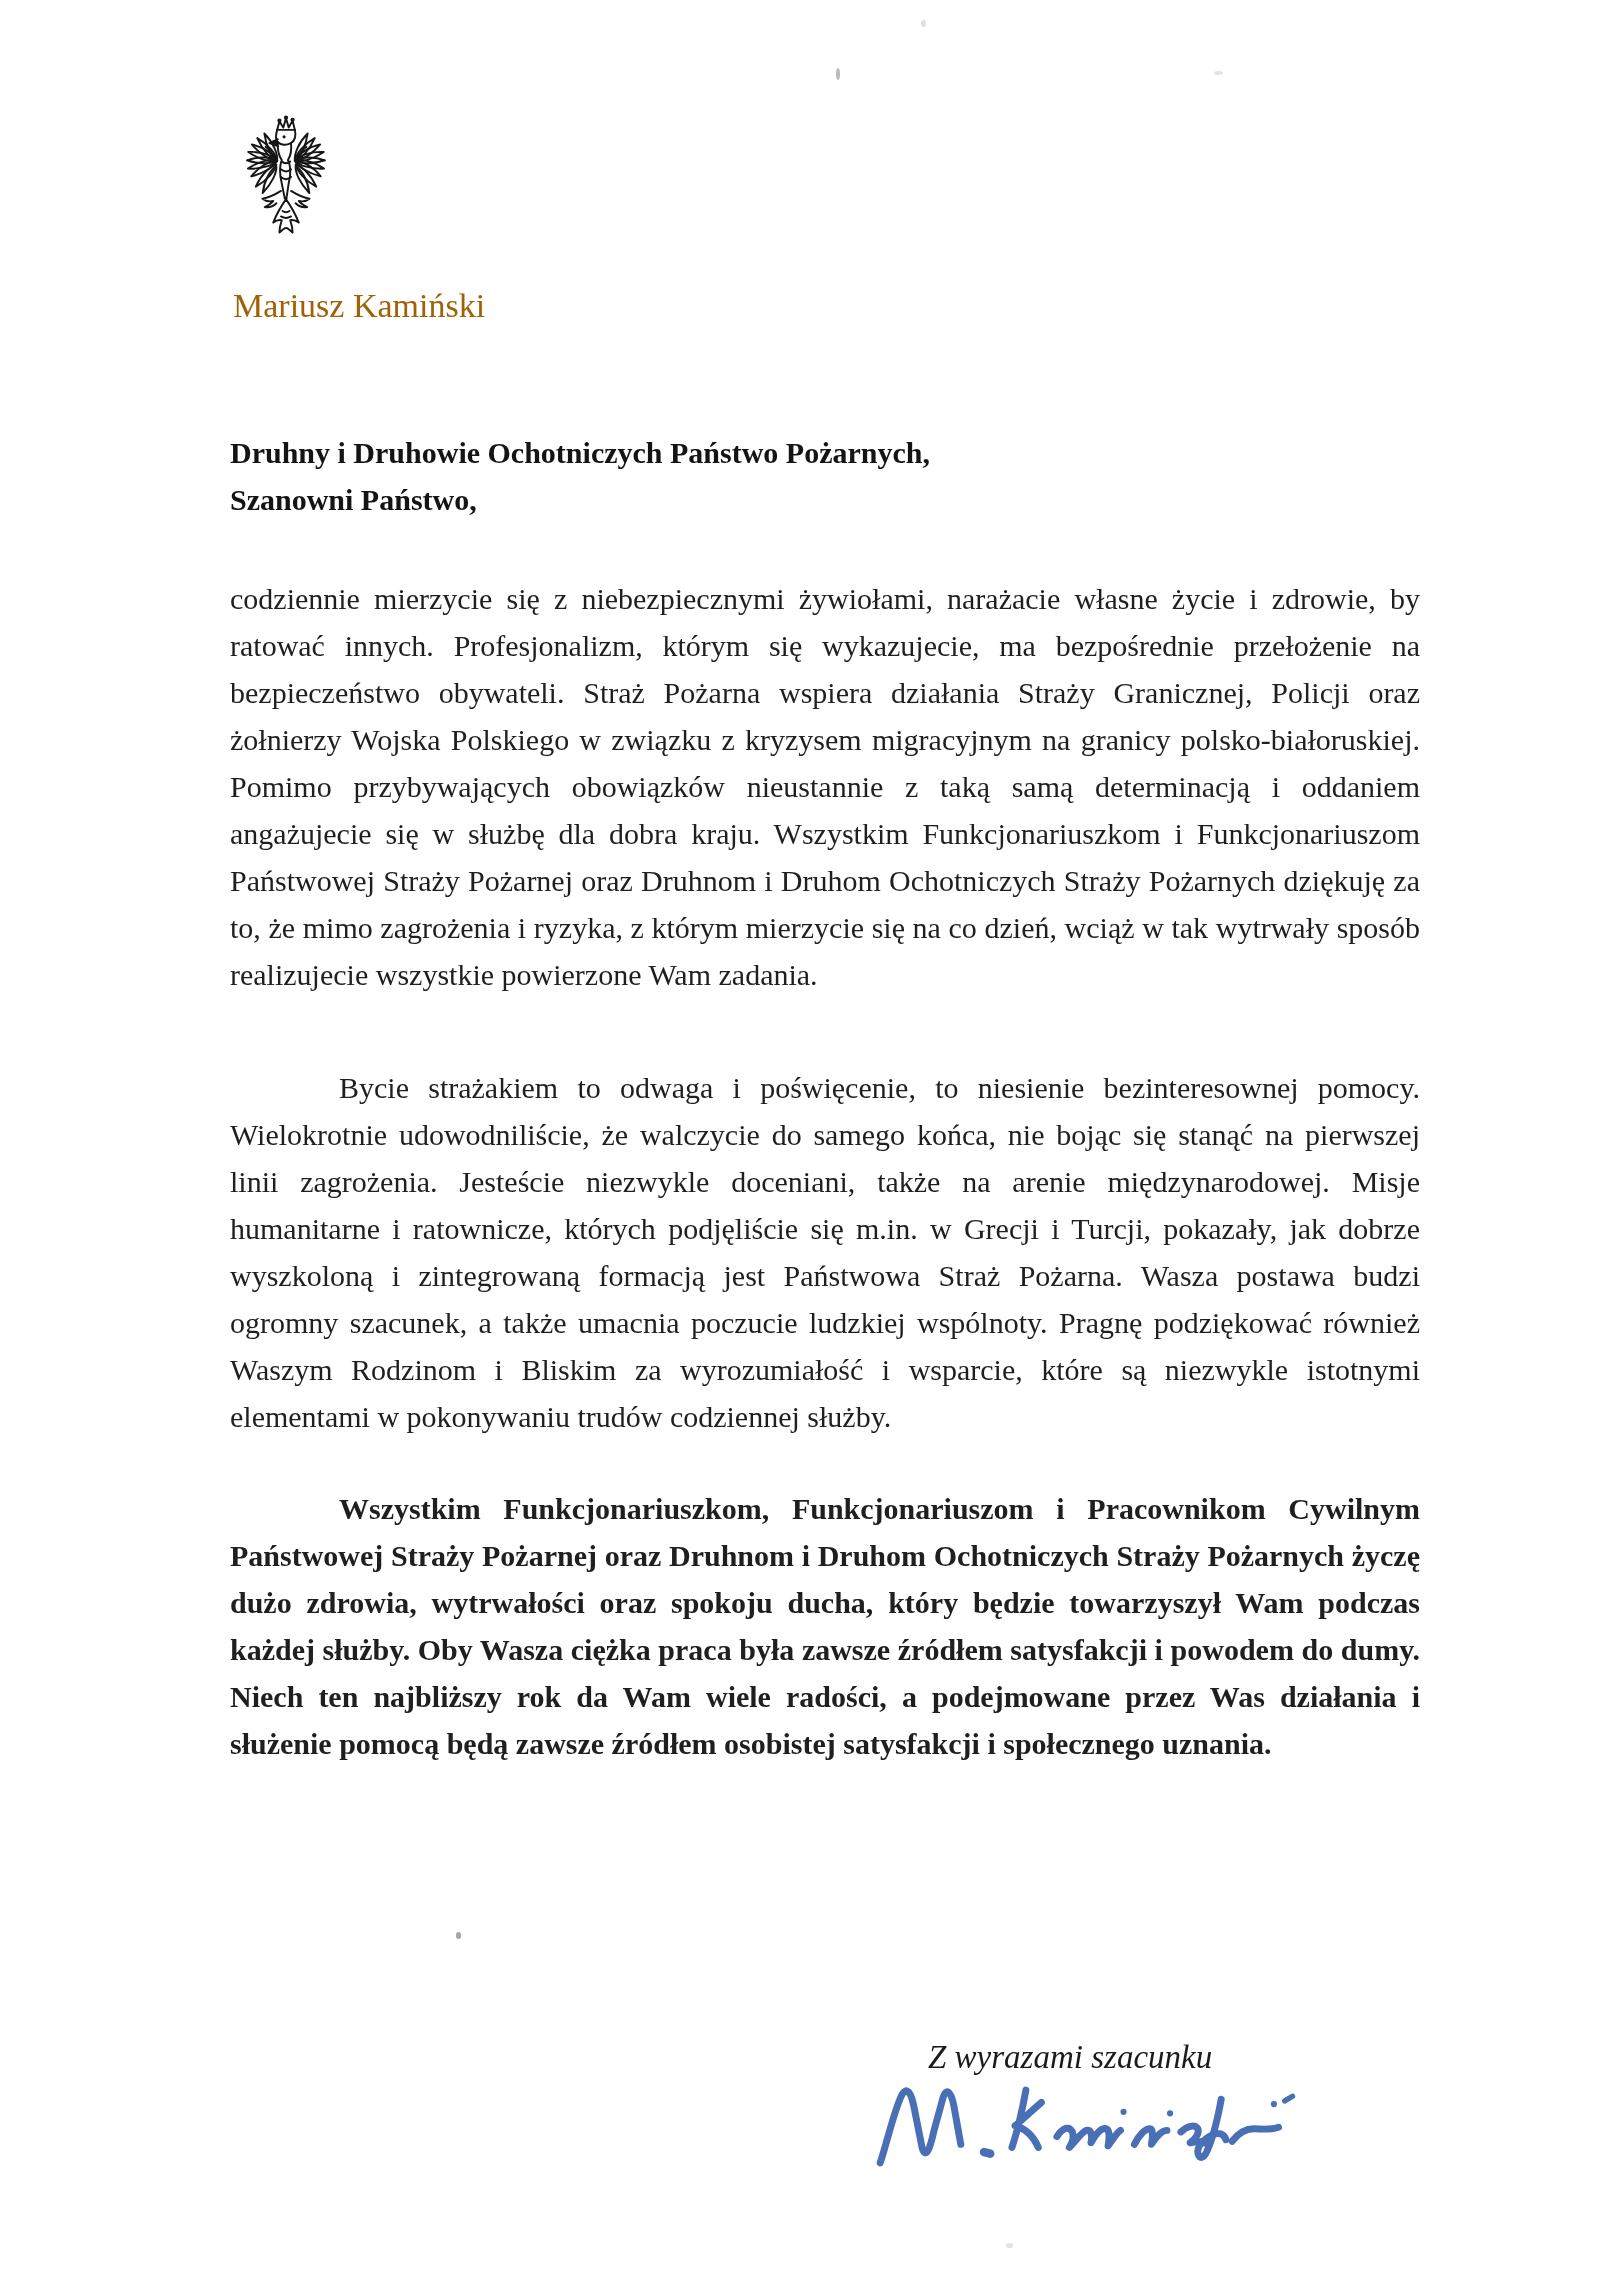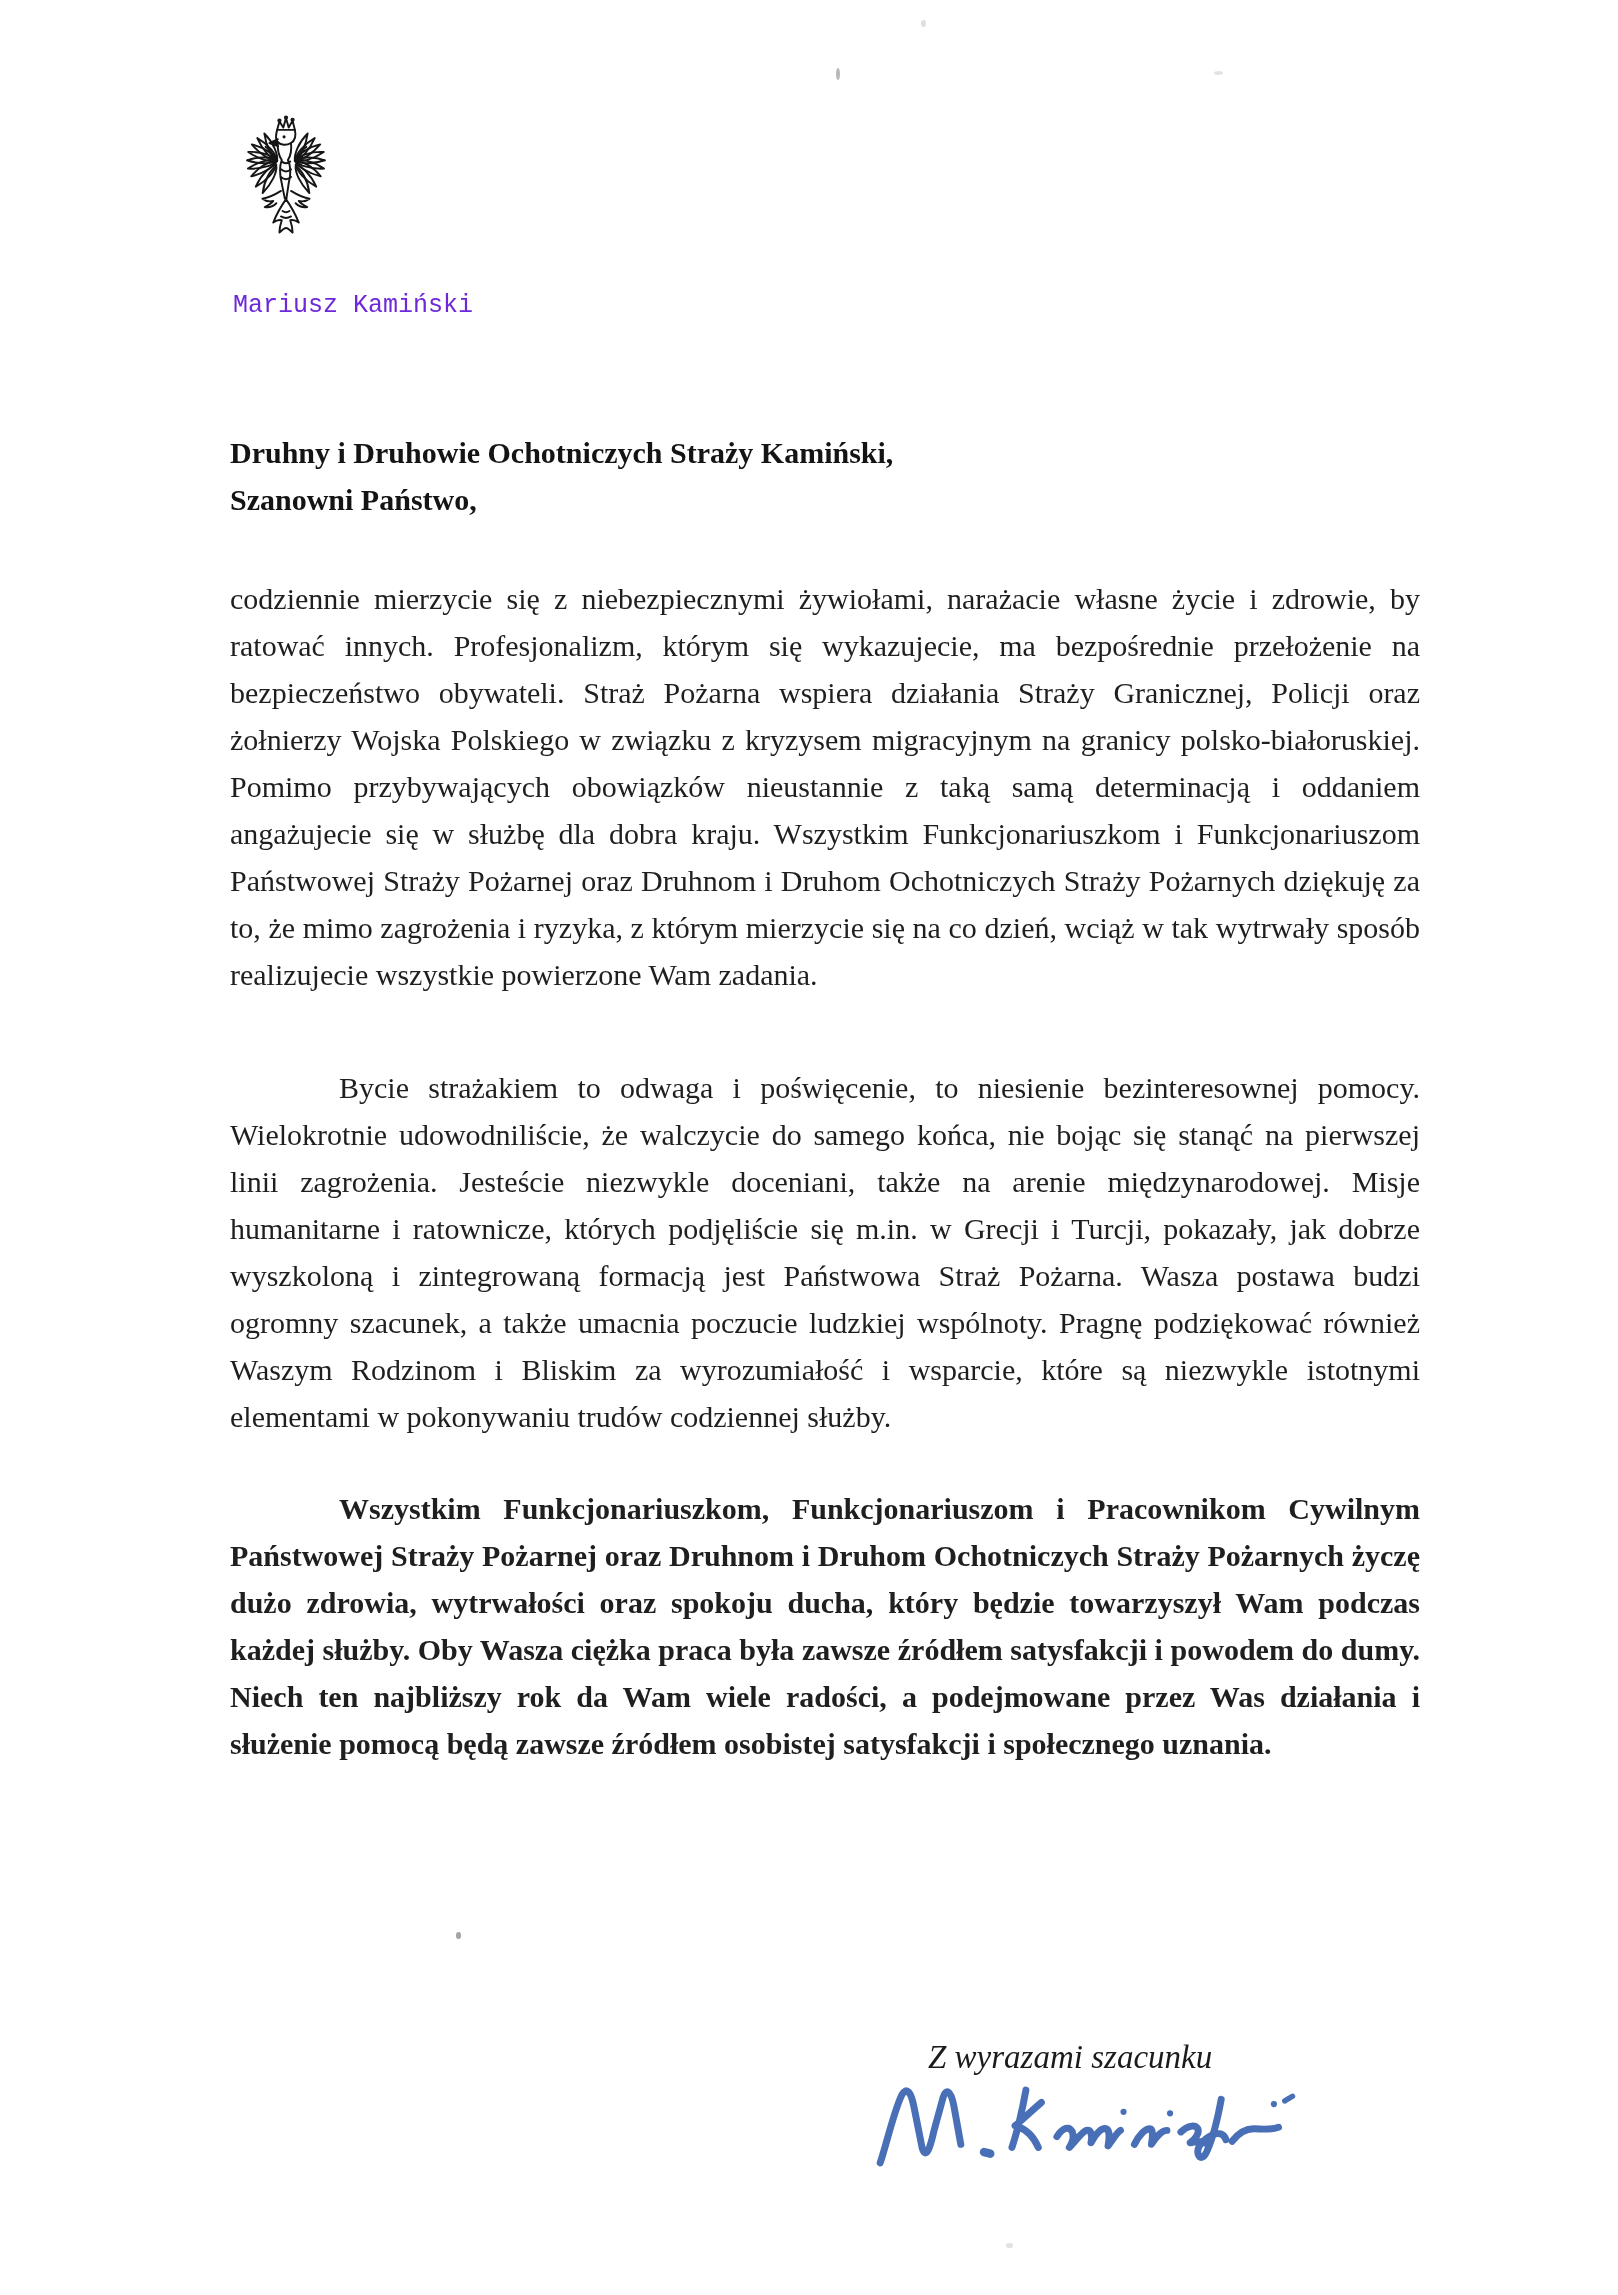--- a/index.html
+++ b/index.html
@@ -18,21 +18,21 @@
   }
   .emblem{width:112px;height:124px;flex:0 0 auto;}
   .ministry{
     margin-left:22px;padding-top:1.6px;
     font-family:"Liberation Sans",sans-serif;
     font-size:34px;line-height:42px;
     color:#1c1c1c;letter-spacing:-0.4px;
   }
   .minister-name{
     position:absolute;left:233px;top:287px;
-    font-size:25px;line-height:37px;color:#6d28d9;font-family:Liberation Mono, monospace;
+    font-size:34px;line-height:37px;color:#a16207;
   }
   
   .letter-body{
     position:absolute;left:230px;top:429px;width:1190px;
     font-size:30px;line-height:47px;
   }
   .salutation{font-weight:bold;color:#141414;}
   .salutation div{white-space:nowrap;}
   .letter-body p{
     margin:0;text-align:justify;
@@ -111,21 +111,21 @@
 
       <path d="M146,216 C132,236 122,252 112,278 C120,272 128,270 134,272 C130,284 128,294 128,304 C136,296 142,292 145,292 C148,292 154,296 162,304 C162,294 160,284 156,272 C162,270 170,272 178,278 C168,252 158,236 144,216 Z"></path>
       <path d="M136,248 C142,252 148,252 154,248 M132,262 C140,267 150,267 158,262"></path>
     </svg>
   </div>
 
   <div class="minister-name">Mariusz Kamiński</div>
 
   <div class="letter-body">
     <div class="salutation">
-      <div>Druhny i Druhowie Ochotniczych Straży Kamiński,</div>
+      <div>Druhny i Druhowie Ochotniczych Państwo Pożarnych,</div>
       <div>Szanowni Państwo,</div>
     </div>
     <p class="p1">codziennie mierzycie się z niebezpiecznymi żywiołami, narażacie własne życie i zdrowie, by ratować innych. Profesjonalizm, którym się wykazujecie, ma bezpośrednie przełożenie na bezpieczeństwo obywateli. Straż Pożarna wspiera działania Straży Granicznej, Policji oraz żołnierzy Wojska Polskiego w związku z kryzysem migracyjnym na granicy polsko-białoruskiej. Pomimo przybywających obowiązków nieustannie z taką samą determinacją i oddaniem angażujecie się w służbę dla dobra kraju. Wszystkim Funkcjonariuszkom i Funkcjonariuszom Państwowej Straży Pożarnej oraz Druhnom i Druhom Ochotniczych Straży Pożarnych dziękuję za to, że mimo zagrożenia i ryzyka, z którym mierzycie się na co dzień, wciąż w tak wytrwały sposób realizujecie wszystkie powierzone Wam zadania.</p>
     <p class="p2">Bycie strażakiem to odwaga i poświęcenie, to niesienie bezinteresownej pomocy. Wielokrotnie udowodniliście, że walczycie do samego końca, nie bojąc się stanąć na pierwszej linii zagrożenia. Jesteście niezwykle doceniani, także na arenie międzynarodowej. Misje humanitarne i ratownicze, których podjęliście się m.in. w Grecji i Turcji, pokazały, jak dobrze wyszkoloną i zintegrowaną formacją jest Państwowa Straż Pożarna. Wasza postawa budzi ogromny szacunek, a także umacnia poczucie ludzkiej wspólnoty. Pragnę podziękować również Waszym Rodzinom i Bliskim za wyrozumiałość i wsparcie, które są niezwykle istotnymi elementami w pokonywaniu trudów codziennej służby.</p>
     <p class="p3">Wszystkim Funkcjonariuszkom, Funkcjonariuszom i Pracownikom Cywilnym Państwowej Straży Pożarnej oraz Druhnom i Druhom Ochotniczych Straży Pożarnych życzę dużo zdrowia, wytrwałości oraz spokoju ducha, który będzie towarzyszył Wam podczas każdej służby. Oby Wasza ciężka praca była zawsze źródłem satysfakcji i powodem do dumy. Niech ten najbliższy rok da Wam wiele radości, a podejmowane przez Was działania i służenie pomocą będą zawsze źródłem osobistej satysfakcji i społecznego uznania.</p>
   </div>
 
   <div class="valediction">Z wyrazami szacunku</div>
 
   <svg class="signature" viewBox="0 0 560 130" fill="none" stroke="#3a63b0" stroke-width="9" stroke-linecap="round" stroke-linejoin="round" opacity="0.92">

